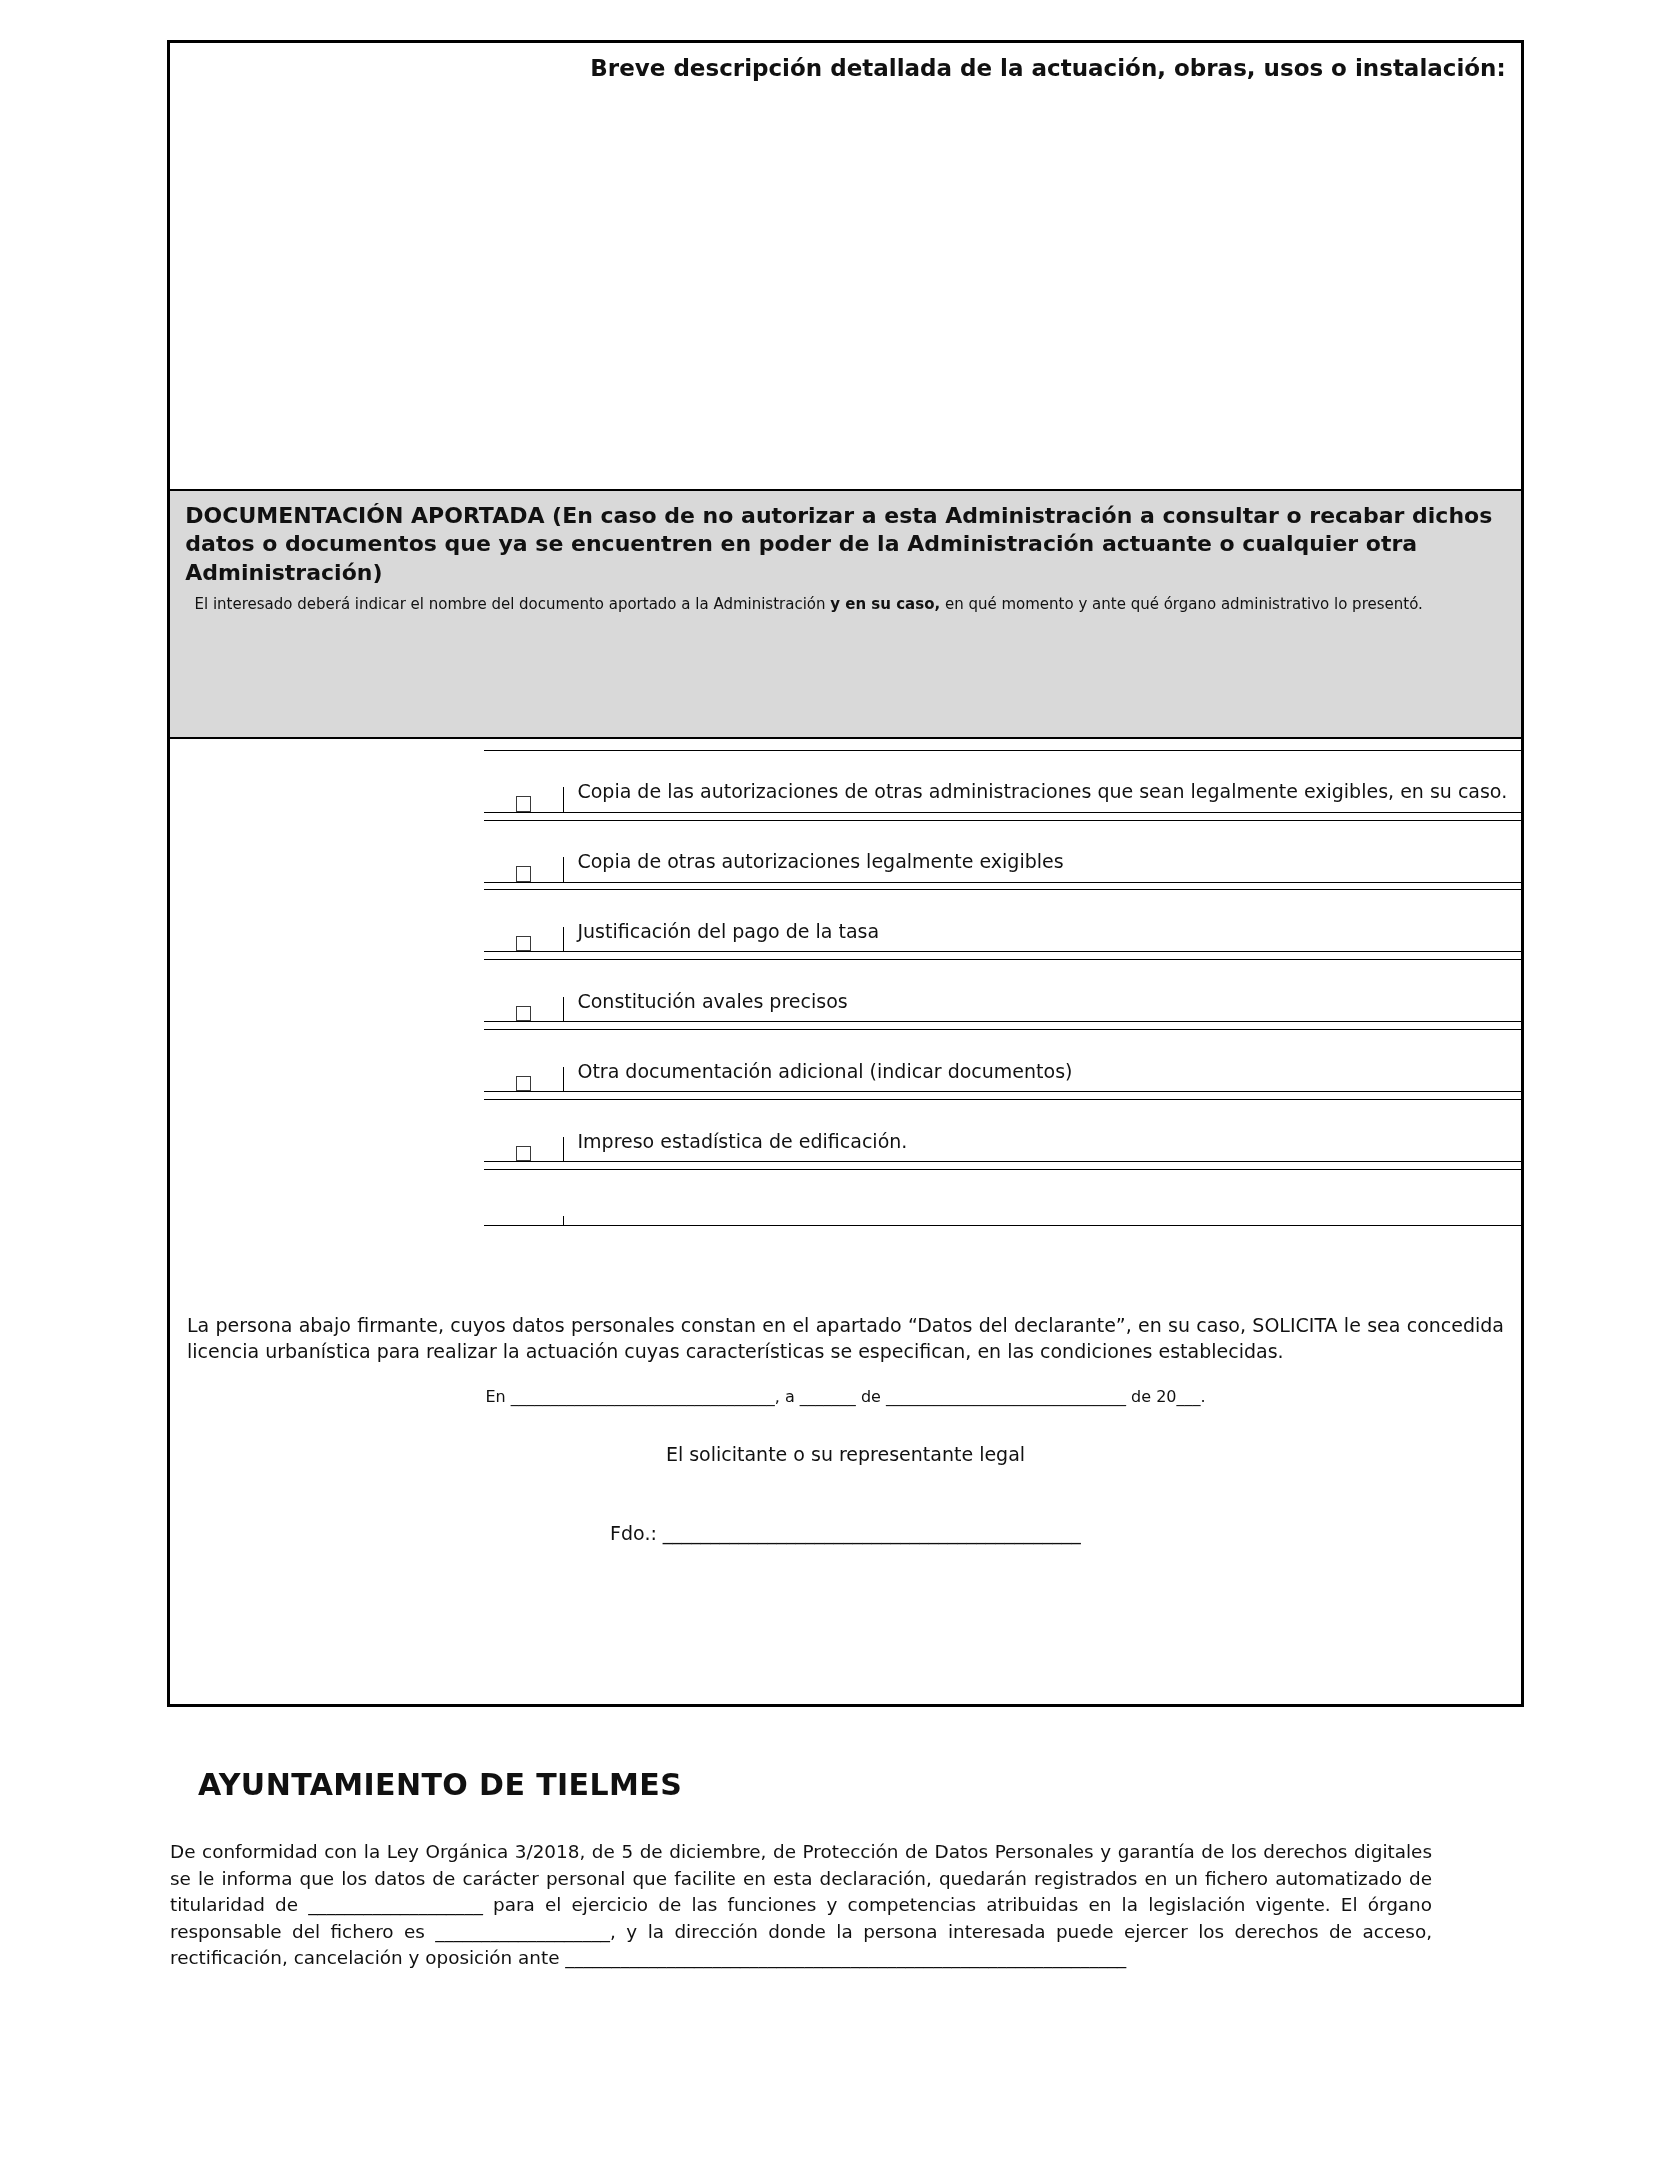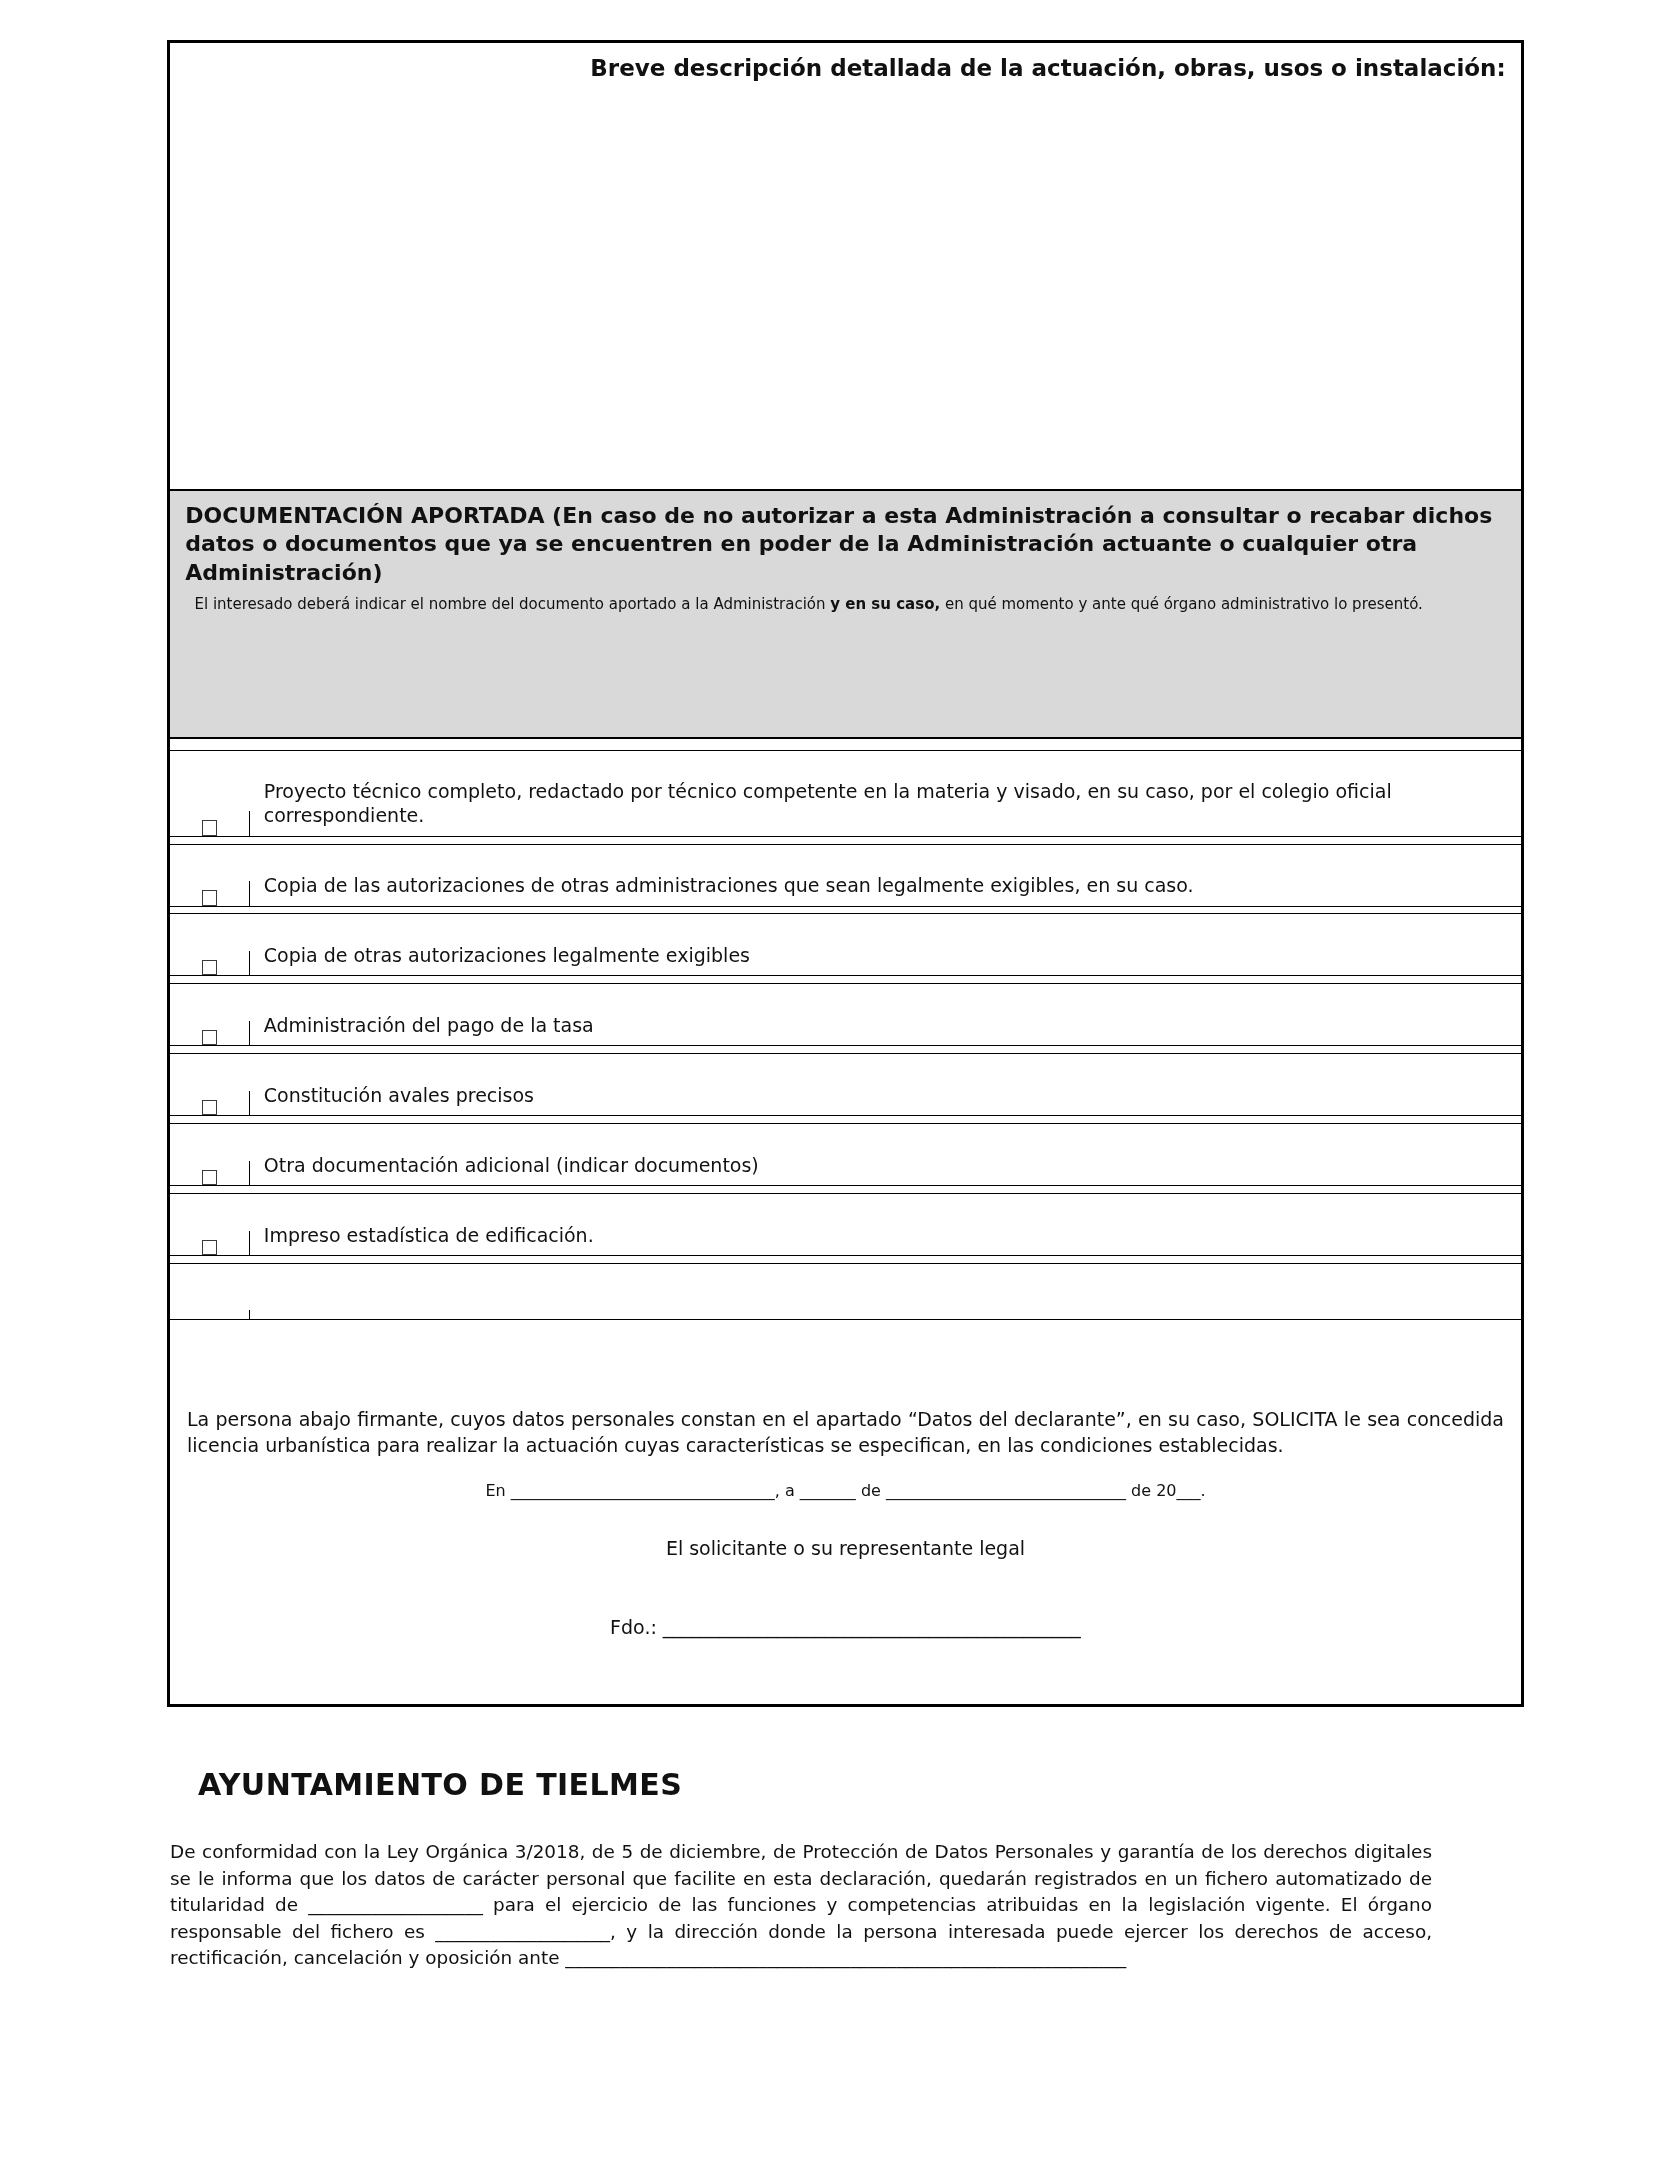--- a/index.html
+++ b/index.html
@@ -108,46 +108,40 @@
     <div class="desc-fill"></div>
   </div>
 
   <div class="doc-header">
     <div class="doc-title">DOCUMENTACIÓN APORTADA (En caso de no autorizar a esta Administración a consultar o recabar dichos datos o documentos que ya se encuentren en poder de la Administración actuante o cualquier otra Administración)</div>
     <div class="doc-note"><span>El interesado deberá indicar el nombre del documento aportado a la Administración </span><span class="b">y en su caso,</span><span> en qué momento y ante qué órgano administrativo lo presentó.</span></div>
   </div>
 
   <div class="rows">
 
-    <div class="row tall">
-      <div class="cb-cell">
-        <span class="checkbox"></span>
-      </div>
-      <div class="row-text">Proyecto técnico completo, redactado por técnico competente en la materia y visado, en su caso, por el colegio oficial correspondiente.</div>
-    </div>
 
     <div class="row">
       <div class="cb-cell">
         <span class="checkbox"></span>
       </div>
       <div class="row-text">Copia de las autorizaciones de otras administraciones que sean legalmente exigibles, en su caso.</div>
     </div>
 
     <div class="row">
       <div class="cb-cell">
         <span class="checkbox"></span>
       </div>
       <div class="row-text">Copia de otras autorizaciones legalmente exigibles</div>
     </div>
 
     <div class="row">
       <div class="cb-cell">
         <span class="checkbox"></span>
       </div>
-      <div class="row-text">Administración del pago de la tasa</div>
+      <div class="row-text">Justificación del pago de la tasa</div>
     </div>
 
     <div class="row">
       <div class="cb-cell">
         <span class="checkbox"></span>
       </div>
       <div class="row-text">Constitución avales precisos</div>
     </div>
 
     <div class="row">

